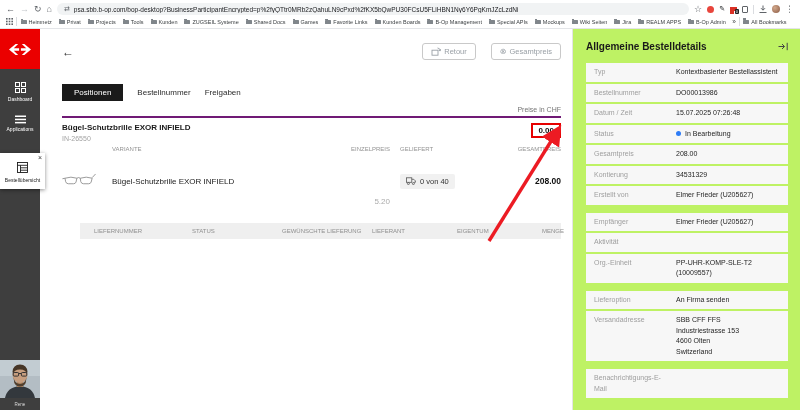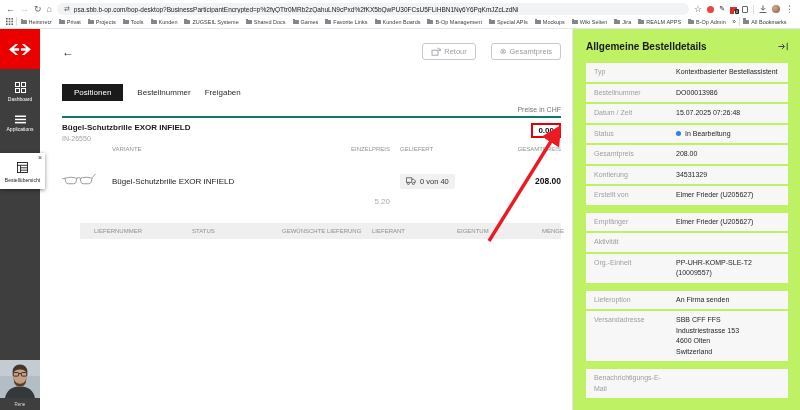--- a/index.html
+++ b/index.html
@@ -53,21 +53,21 @@
   .btn { display:flex; align-items:center; gap:3px; border:1px solid #c9c9c9; border-radius:3px;
     padding:3px 8px; font-size:7.5px; color:#9aa0a6; background:#fff; }
   .btn .bicon { font-size:8px; line-height:1; color:#9aa0a6; }
 
   .tabs { margin-top:24px; display:flex; align-items:flex-end; gap:14px; }
   .tab { font-size:8px; color:#2b2b2b; padding:4px 0; }
   .tab.active { background:#1a1a1a; color:#fff; padding:4px 12px; }
 
   .price-note { text-align:right; font-size:7px; color:#757575; margin-top:5px; }
 
-  .product-card { margin-top:3px; border-top:2px solid #0f766e; padding-top:5px; }
+  .product-card { margin-top:3px; border-top:2px solid #701a75; padding-top:5px; }
   .card-head { display:flex; justify-content:space-between; align-items:flex-start; }
   .p-title { font-size:8px; font-weight:bold; color:#1a1a1a; }
   .p-code { font-size:7px; color:#a3a3a3; margin-top:3px; }
   .hl-box { border:2px solid #e60000; font-size:8px; font-weight:bold; color:#111; padding:1px 5px; }
 
   .pgrid { display:grid; grid-template-columns:50px 1fr 95px 108px 63px; align-items:center; }
   .cols-head { margin-top:4px; font-size:6px; color:#939393; }
   .c-einzel { text-align:right; }
   .c-geliefert { padding-left:10px; }
   .c-gesamt { text-align:right; }

